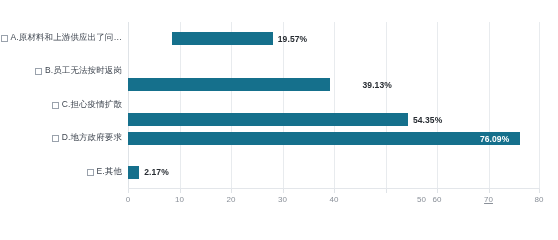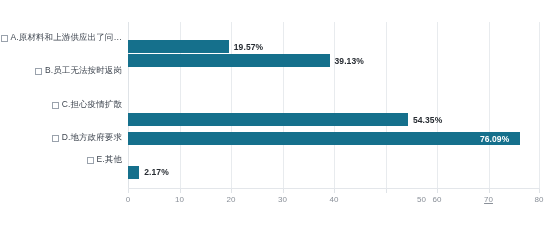--- a/index.html
+++ b/index.html
@@ -145,44 +145,44 @@
       <span>B.员工无法按时返岗</span>
     </div>
     <div class="cat-label" style="top:77px;">
       <span class="cat-checkbox"></span>
       <span>C.担心疫情扩散</span>
     </div>
     <div class="cat-label" style="top:110px;">
       <span class="cat-checkbox"></span>
       <span>D.地方政府要求</span>
     </div>
-    <div class="cat-label" style="top:132px;">
+    <div class="cat-label" style="top:144px;">
       <span class="cat-checkbox"></span>
       <span>E.其他</span>
     </div>
   </div>
 
   <div class="plot">
     <div class="gridline axis-zero" style="left:0px;"></div>
     <div class="gridline" style="left:51.5px;"></div>
     <div class="gridline" style="left:103px;"></div>
     <div class="gridline" style="left:154.5px;"></div>
     <div class="gridline" style="left:206px;"></div>
     <div class="gridline" style="left:257.5px;"></div>
     <div class="gridline" style="left:309px;"></div>
     <div class="gridline" style="left:360.5px;"></div>
     <div class="gridline" style="left:411px;"></div>
     <div class="baseline"></div>
 
-    <div class="bar-row" style="top:8px;">
+    <div class="bar-row" style="top:0px;padding-left:44px;">
       <div class="bar" style="width:100.8px;"></div>
       <div class="bar-value">19.57%</div>
     </div>
 
-    <div class="bar-row" style="top:22px;">
+    <div class="bar-row" style="top:46px;gap:28px;">
       <div class="bar" style="width:201.5px;"></div>
       <div class="bar-value">39.13%</div>
     </div>
 
     <div class="bar-row" style="top:81px;">
       <div class="bar" style="width:279.9px;"></div>
       <div class="bar-value">54.35%</div>
     </div>
 
     <div class="bar-row" style="top:100.2px;">

